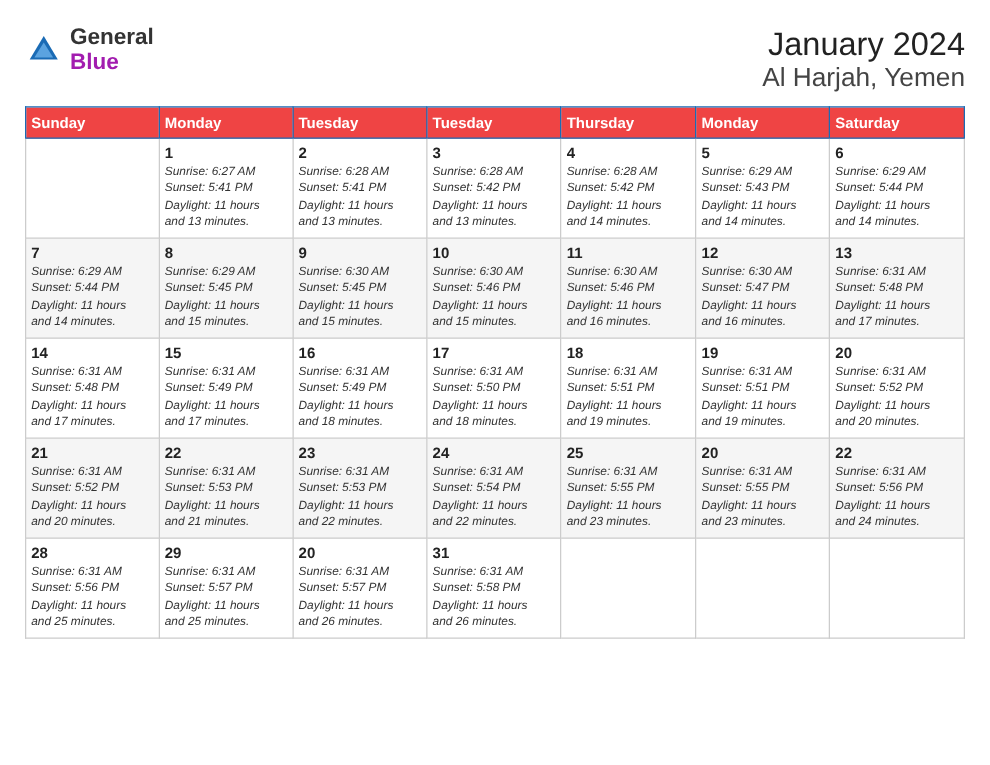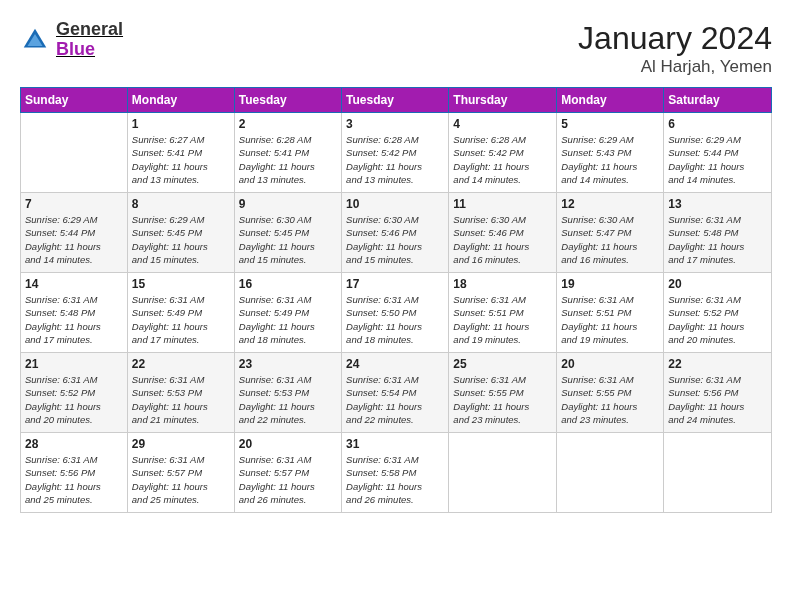--- a/index.html
+++ b/index.html
@@ -23,48 +23,47 @@
     }
     .logo {
       display: flex;
       align-items: center;
       gap: 6px;
     }
     .logo-text {
       font-size: 18px;
       font-weight: bold;
       line-height: 1.1;
-      text-decoration: underline;
     }
     .logo-general { color: #333; }
     .logo-blue { color: #a21caf; }
     .logo-icon {
       width: 30px;
       height: 30px;
     }
     .title-block {
       text-align: right;
     }
     .title-block h1 {
-      font-size: 32px;
+      font-size: 26px;
       font-weight: normal;
       color: #222;
     }
     .title-block h2 {
-      font-size: 17px;
+      font-size: 21px;
       font-weight: normal;
       color: #444;
     }
     .calendar {
       width: 100%;
       border-collapse: collapse;
       font-size: 10px;
     }
     .calendar thead tr th {
-      background-color: #a21caf;
+      background-color: #ef4444;
       color: #fff;
       padding: 5px 4px;
       text-align: left;
       font-size: 12px;
       font-weight: bold;
       border: 1px solid #1a6bb5;
     }
     .calendar tbody tr td {
       border: 1px solid #ccc;
       vertical-align: top;

